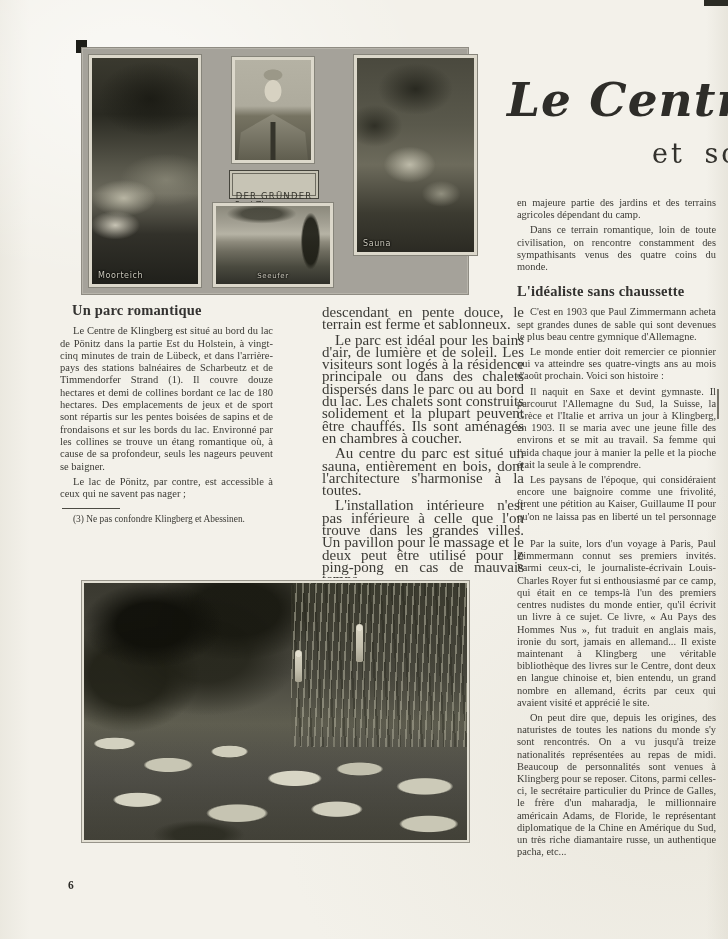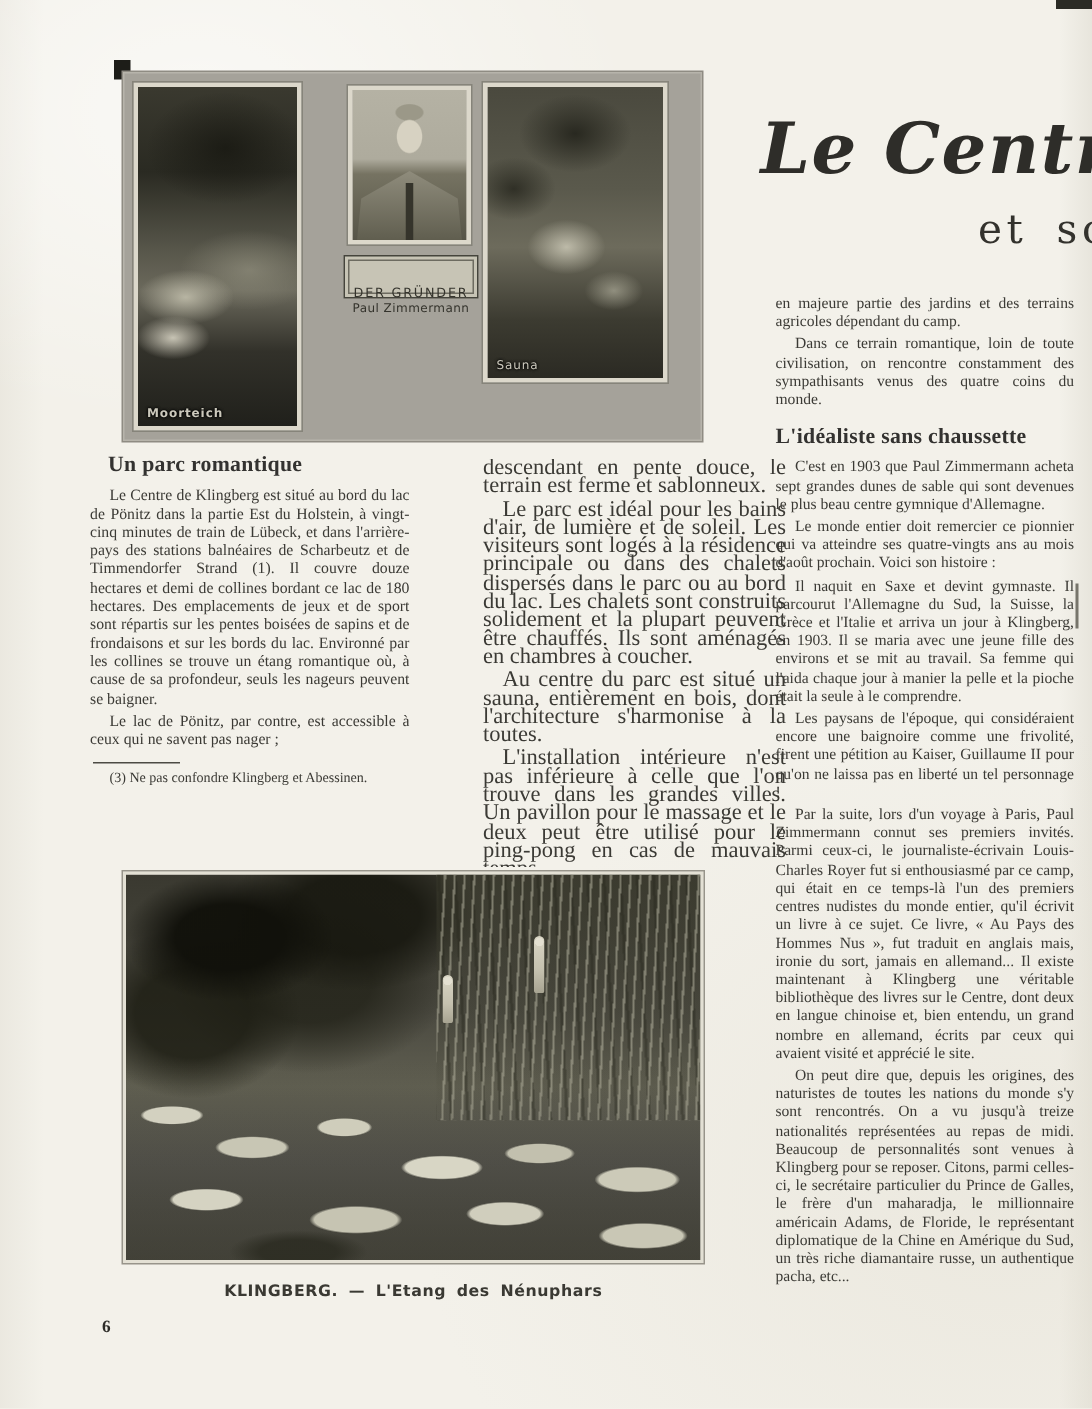--- a/index.html
+++ b/index.html
@@ -45,21 +45,20 @@
     font-family:"DejaVu Sans", sans-serif; font-size:8px; letter-spacing:.6px;
     color:#ccc9bc; text-shadow:0 0 2px #000, 0 0 2px #000;
   }
   .photo-moorteich { left:7px; top:7px; width:112px; height:232px;
     background:
       radial-gradient(ellipse 46px 26px at 30% 62%, rgba(198,195,176,.85) 0%, rgba(198,195,176,0) 70%),
       radial-gradient(ellipse 66px 38px at 70% 54%, rgba(152,150,132,.6) 0%, rgba(152,150,132,0) 70%),
       radial-gradient(ellipse 38px 22px at 22% 74%, rgba(214,210,194,.9) 0%, rgba(214,210,194,0) 65%),
       radial-gradient(ellipse 70px 50px at 55% 18%, rgba(20,20,14,.7) 0%, rgba(20,20,14,0) 75%),
       linear-gradient(180deg,#3a392f 0%,#2a2a22 25%,#57564a 48%,#6b695c 60%,#32312a 78%,#20201b 100%);
-    font-weight: bold;
   }
   .photo-portrait { left:150px; top:9px; width:82px; height:106px;
     background:
       radial-gradient(ellipse 13px 17px at 50% 31%, #d7d2c2 62%, rgba(215,210,194,0) 68%),
       radial-gradient(ellipse 15px 9px at 50% 15%, #9b9888 58%, rgba(155,152,136,0) 66%),
       linear-gradient(180deg,#b5b2a4 0%,#aeab9d 46%,#767362 56%,#565447 100%);
   }
   .suit { position:absolute; bottom:0; left:4%; width:92%; height:46%;
     background:linear-gradient(180deg,#8f8c7c 0%,#605e4f 100%);
     clip-path:polygon(50% 0, 96% 40%, 100% 100%, 0 100%, 4% 40%); }
@@ -71,21 +70,21 @@
     text-align:center; font-family:"DejaVu Sans", sans-serif; color:#34332c; }
   .founder-line1 { font-size:8.5px; letter-spacing:1.2px; margin-top:20px; }
   .founder-line2 { font-size:8px; letter-spacing:.3px; }
   .photo-seeufer { left:131px; top:155px; width:120px; height:84px;
     background:
       radial-gradient(ellipse 16px 46px at 83% 45%, rgba(28,28,20,.9) 50%, rgba(28,28,20,0) 62%),
       radial-gradient(ellipse 50px 14px at 40% 10%, rgba(40,40,30,.65) 40%, rgba(40,40,30,0) 70%),
       linear-gradient(180deg,#8b897c 0%,#a3a093 22%,#b6b3a5 36%,#8e8b7d 46%,#6f6d60 58%,#4a4a3f 78%,#30302a 100%);
   }
   .plabel-center { left:50%; transform:translateX(-50%); font-size:7px; }
-  .photo-sauna { left:240px; top:7px; width:123px; height:200px;
+  .photo-sauna { left:272px; top:7px; width:123px; height:200px;
     background:
       radial-gradient(ellipse 40px 28px at 45% 55%, rgba(203,200,182,.85) 0%, rgba(203,200,182,0) 65%),
       radial-gradient(ellipse 30px 20px at 72% 70%, rgba(172,170,152,.7) 0%, rgba(172,170,152,0) 65%),
       radial-gradient(ellipse 52px 36px at 50% 16%, rgba(36,36,28,.9) 0%, rgba(36,36,28,0) 72%),
       radial-gradient(ellipse 40px 30px at 15% 35%, rgba(30,30,22,.7) 0%, rgba(30,30,22,0) 70%),
       linear-gradient(180deg,#4a493e 0%,#5a594c 35%,#6d6b5c 55%,#3c3b31 80%,#2b2a23 100%);
   }
 
   
   .col { position:absolute; text-align:justify; overflow:hidden; }
@@ -159,20 +158,23 @@
       <span class="plabel">Moorteich</span>
     </div>
     <div class="photo photo-portrait">
       <div class="suit"></div>
       <div class="tie"></div>
     </div>
     <div class="founder-label">
       <div class="founder-line1">DER GRÜNDER</div>
       <div class="founder-line2">Paul Zimmermann</div>
     </div>
+    <div class="photo photo-seeufer">
+      <span class="plabel plabel-center">Seeufer</span>
+    </div>
     <div class="photo photo-sauna">
       <span class="plabel">Sauna</span>
     </div>
   </div>
 
   <div class="col col1">
     <h2 class="colhead">Un parc romantique</h2>
     <p>Le Centre de Klingberg est situé au bord du lac de Pönitz dans la partie Est du Holstein, à vingt-cinq minutes de train de Lübeck, et dans l'arrière-pays des stations balnéaires de Scharbeutz et de Timmendorfer Strand (1). Il couvre douze hectares et demi de collines bordant ce lac de 180 hectares. Des emplacements de jeux et de sport sont répartis sur les pentes boisées de sapins et de frondaisons et sur les bords du lac. Environné par les collines se trouve un étang romantique où, à cause de sa profondeur, seuls les nageurs peuvent se baigner.</p>
     <p>Le lac de Pönitz, par contre, est accessible à ceux qui ne savent pas nager ;</p>
     <div class="footnote-rule"></div>
@@ -199,17 +201,16 @@
     <p>On peut dire que, depuis les origines, des naturistes de toutes les nations du monde s'y sont rencontrés. On a vu jusqu'à treize nationalités représentées au repas de midi. Beaucoup de personnalités sont venues à Klingberg pour se reposer. Citons, parmi celles-ci, le secrétaire particulier du Prince de Galles, le frère d'un maharadja, le millionnaire américain Adams, de Floride, le représentant diplomatique de la Chine en Amérique du Sud, un très riche diamantaire russe, un authentique pacha, etc...</p>
   </div>
 
   <div class="pond">
     <div class="pond-trees"></div>
     <div class="pond-reeds"></div>
     <div class="pond-pads"></div>
     <div class="figure figure-1"></div>
     <div class="figure figure-2"></div>
   </div>
-  <div class="pond-caption">KLINGBERG. — L'Etang des Nénuphars</div>
 
   <div class="page-number">6</div>
 
 </div>
 
 </body></html>

